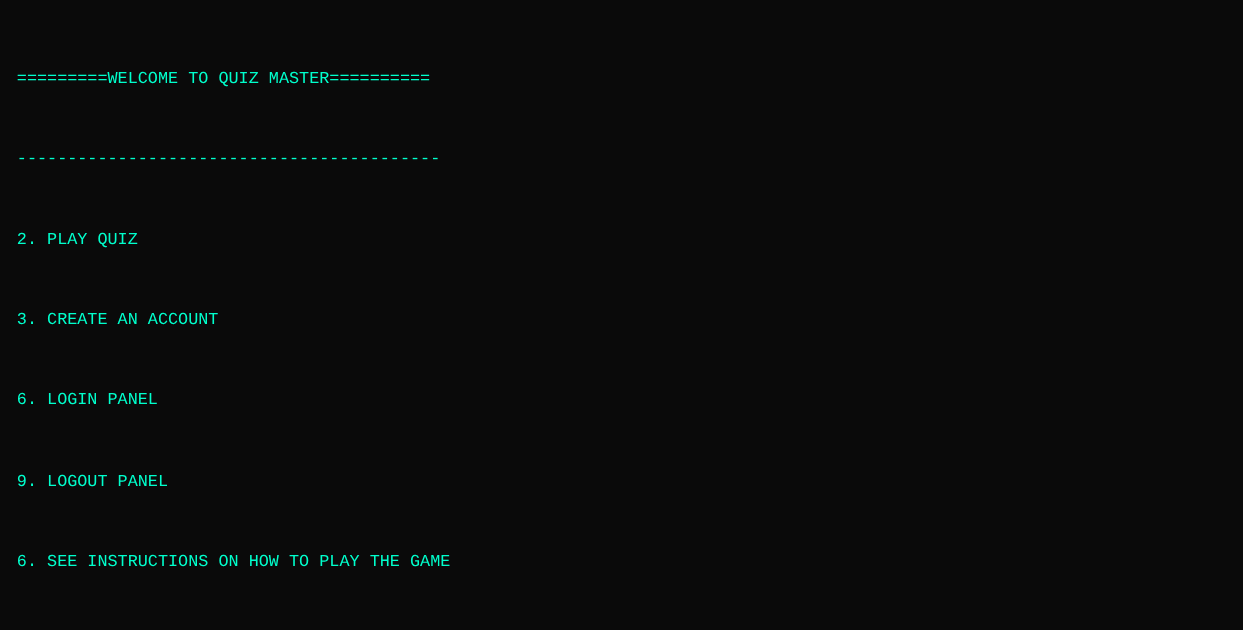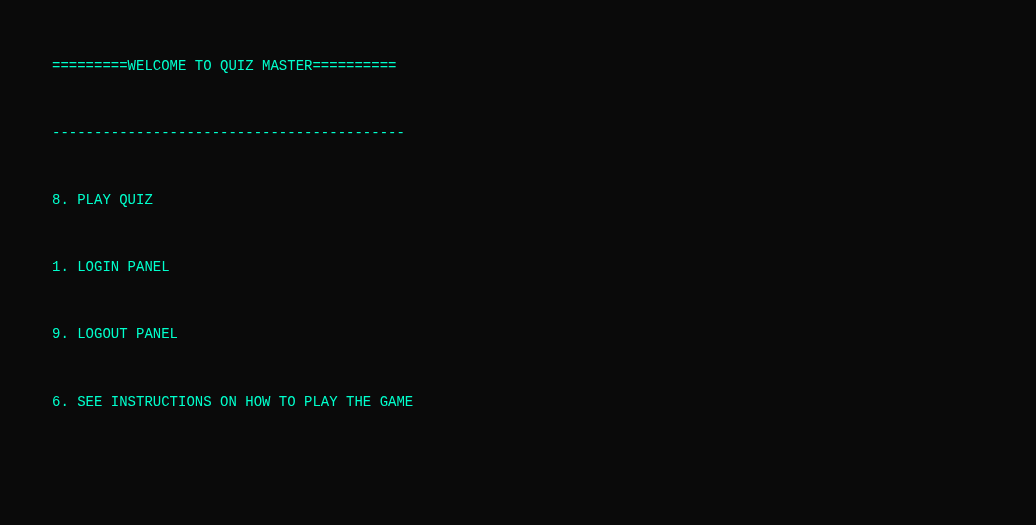--- a/index.html
+++ b/index.html
@@ -19,36 +19,36 @@
       padding: 10px 14px;
       line-height: 1.6;
     }
 
     .terminal-content {
       white-space: pre;
     }
 
     .line {
       display: block;
-      margin-left: 38px;
     }
 
     @keyframes blink {
       0%, 100% { opacity: 1; }
       50% { opacity: 0; }
     }
   </style>
 </head>
 <body>
 
 <div class="terminal-content">
   <span class="line">=========WELCOME TO QUIZ MASTER==========</span>
   <span class="line">------------------------------------------</span>
-  <span class="line">8. PLAY QUIZ</span>
-  <span class="line">1. LOGIN PANEL</span>
+  <span class="line">2. PLAY QUIZ</span>
+  <span class="line">3. CREATE AN ACCOUNT</span>
+  <span class="line">6. LOGIN PANEL</span>
   <span class="line">9. LOGOUT PANEL</span>
   <span class="line">6. SEE INSTRUCTIONS ON HOW TO PLAY THE GAME</span>
   
   
   
   
   
   
   
   

